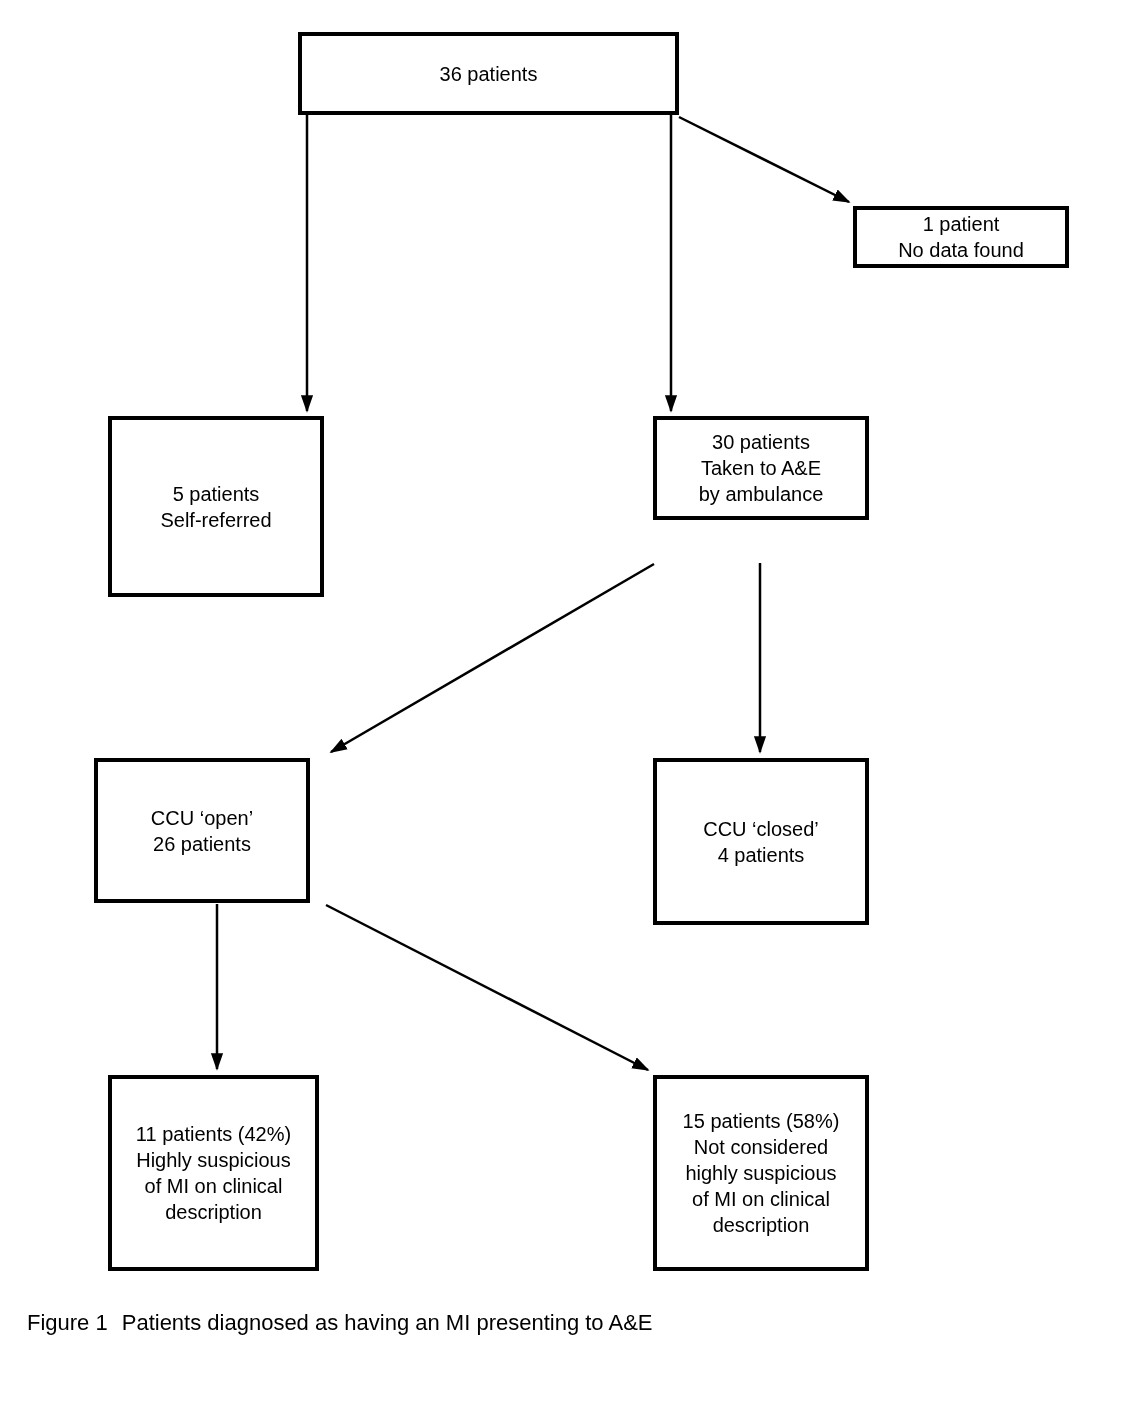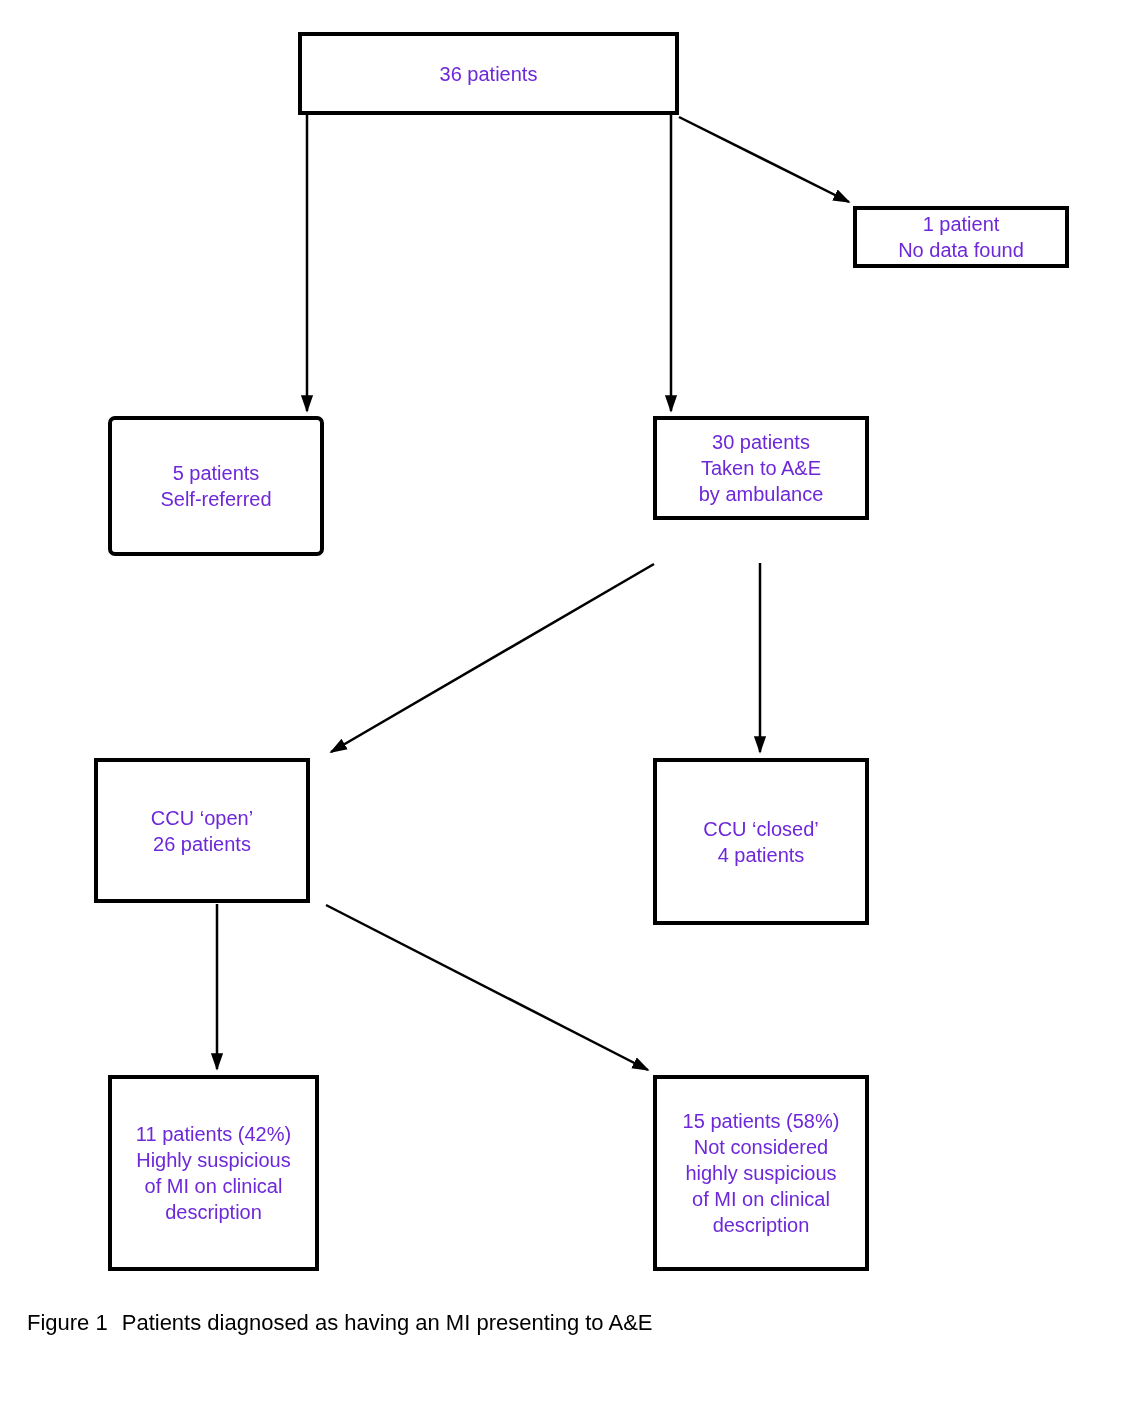--- a/index.html
+++ b/index.html
@@ -27,29 +27,29 @@
     box-sizing: border-box;
     border: 4px solid #000000;
     background: #ffffff;
     display: flex;
     align-items: center;
     justify-content: center;
     text-align: center;
     font-family: "Liberation Sans", sans-serif;
     font-size: 20px;
     line-height: 26px;
-    color: #6d28d9;
+    color: #000000;
   }
   .node span {
     white-space: pre-line;
   }
   
   .node-total            { left: 298px; top: 32px;   width: 381px; height: 83px;  }
   .node-no-data          { left: 853px; top: 206px;  width: 216px; height: 62px;  }
-  .node-self-referred    { left: 108px; top: 416px;  width: 216px; height: 140px; border-radius: 7px; }
+  .node-self-referred    { left: 108px; top: 416px;  width: 216px; height: 181px; }
   .node-ambulance        { left: 653px; top: 416px;  width: 216px; height: 104px; }
   .node-ccu-open         { left: 94px; top: 758px;  width: 216px; height: 145px; }
   .node-ccu-closed       { left: 653px; top: 758px;  width: 216px; height: 167px; }
   .node-highly-susp      { left: 108px; top: 1075px; width: 211px; height: 196px; }
   .node-not-susp         { left: 653px; top: 1075px; width: 216px; height: 196px; }
 
   .caption {
     position: absolute;
     left: 27px;
     top: 1302px;

